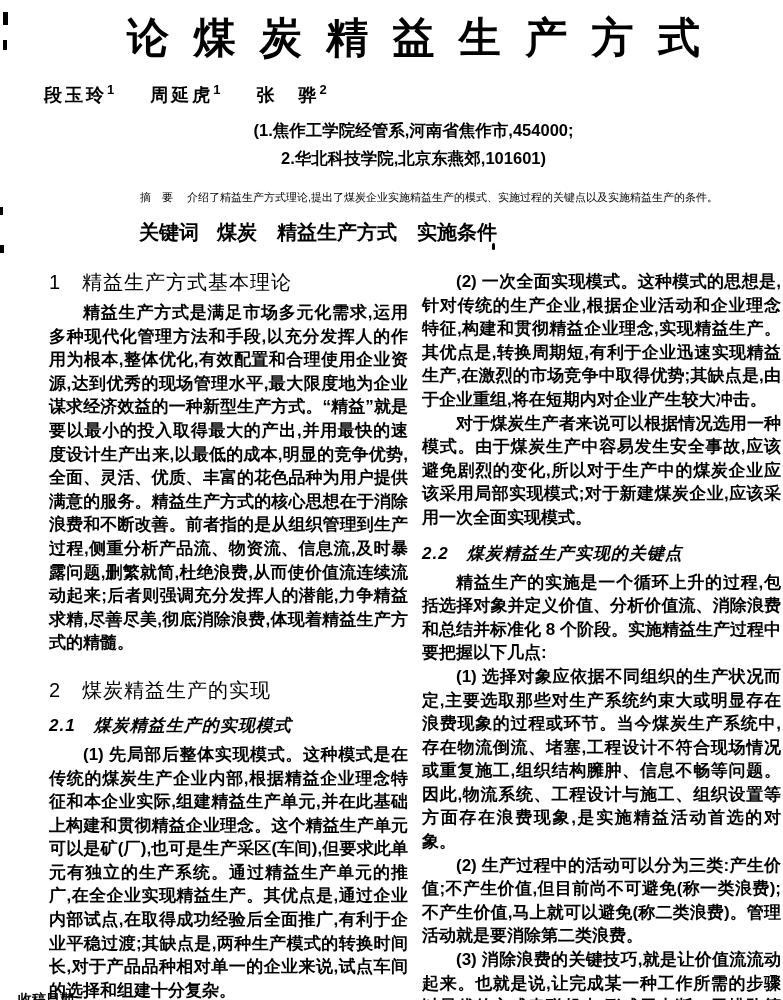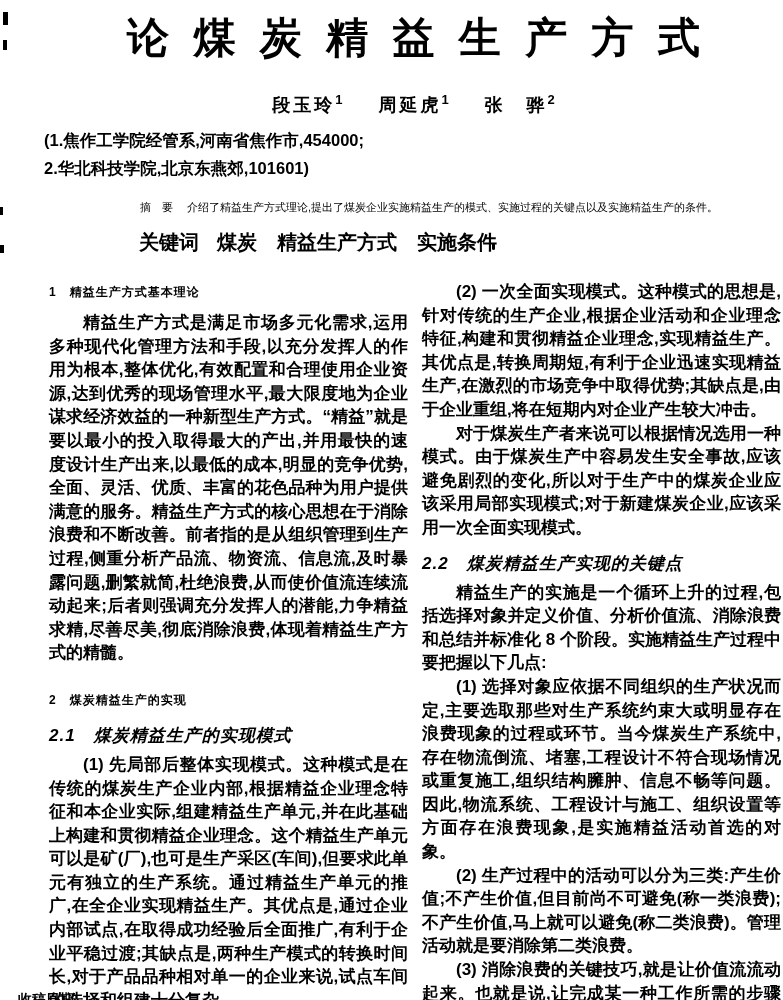--- a/index.html
+++ b/index.html
@@ -12,29 +12,29 @@
   .page { position:absolute; inset:0;padding-left:44px; }
 
   .title {
     margin:14px 0 0; text-align:center;
     font-size:42px; font-weight:800;
     letter-spacing:0.58em; text-indent:0.58em;
     line-height:48px; white-space:nowrap;
   }
 
   .authors {
-    margin-top:30px; text-align:center;
+    margin-top:20px; text-align:left;
     font-size:18px; font-weight:700; letter-spacing:3px;
   }
   .author { display:inline-block; }
   .author + .author { margin-left:36px; }
   .author sup { font-size:13px; font-weight:700; letter-spacing:0; }
 
   .affils {
-    margin-top:9px; 
+    margin-top:9px; text-align:center;
     font-size:16.5px; font-weight:600; line-height:28px;
   }
 
   .abstract {
     margin:12px 42px 0 56px;
     font-size:11px; font-weight:400; line-height:26px;
     text-align:justify; text-indent:40px; word-break:break-all;
   }
   .abstract .label { margin-right:14px; }
 
@@ -47,21 +47,21 @@
   .columns {
     display:flex; gap:14px;
     margin-top:24px; padding:0 2px 0 5px;
   }
   .col {
     width:381px;
     font-size:17px; line-height:23.6px; font-weight:600;
     text-align:justify; word-break:break-all;
   }
   .col h2 {
-    font-size:12px; font-weight:700;
+    font-size:20px; font-weight:400;
     margin:0 0 7px; line-height:24px; letter-spacing:1px;
   }
   .col h2.mid { margin:23px 0 5px; }
   .col h3 {
     font-size:17px; font-weight:800; font-style:italic;
     margin:12px 0 5px; line-height:24px; letter-spacing:1px;
   }
   .col p { margin:0; text-indent:2em; }
 
   .footnote {

